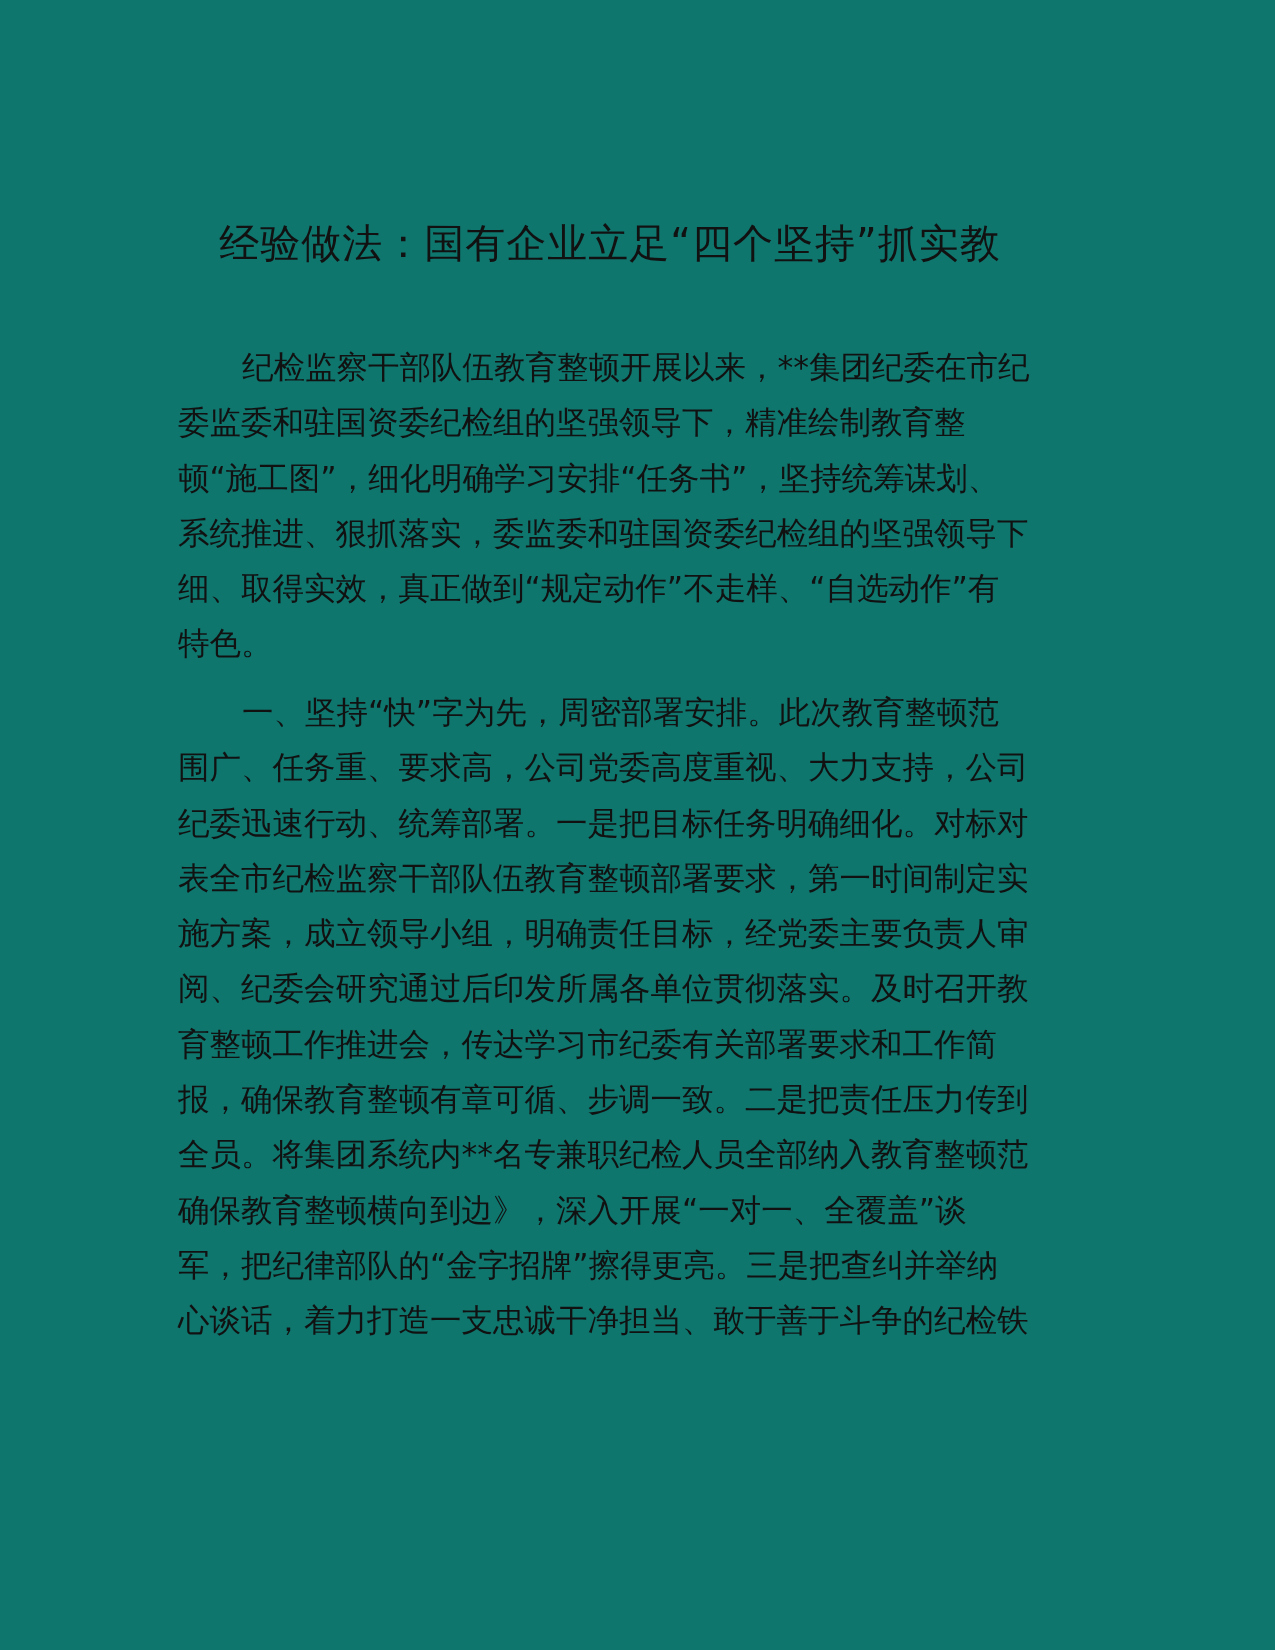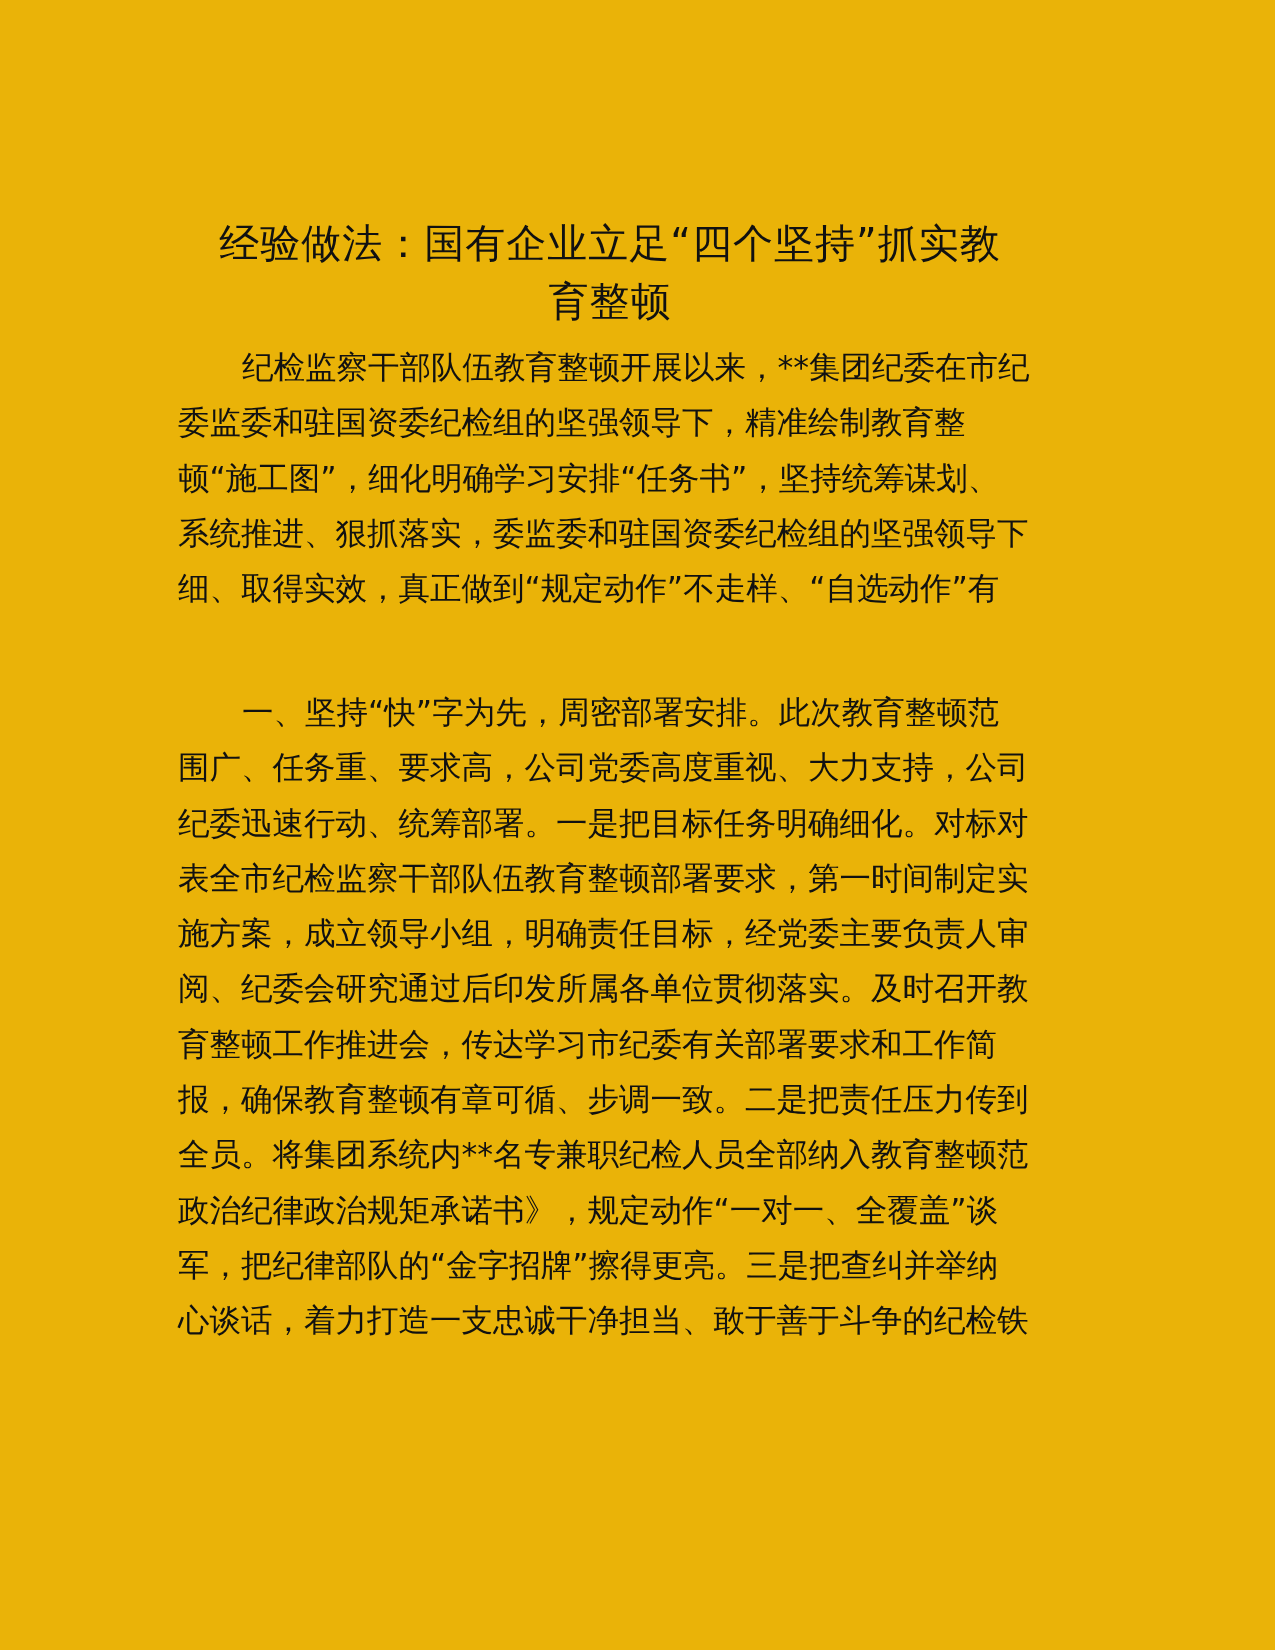--- a/index.html
+++ b/index.html
@@ -12,21 +12,21 @@
       height: 1650px;
       position: relative;
       overflow: hidden;
       font-family: "DejaVu Sans", "Liberation Sans", sans-serif;
       color: #111111;
     }
     .page {
       position: absolute;
       left: 0; top: 0;
       width: 1275px; height: 1650px;
-      background: #eab308;
+      background: #0f766e;
     }
     .title {
       position: absolute;
       left: 160px;
       width: 900px;
       top: 214px;
       text-align: center;
       font-size: 40px;
       line-height: 58px;
       letter-spacing: 1px;
@@ -51,39 +51,39 @@
     .p1 { top: 340px; }
     .p2 { top: 685px; }
   </style>
 </head>
 <body>
 
 <div class="page">
 
   <div class="title">
     <span class="tline">经验做法：国有企业立足“四个坚持”抓实教</span>
-    <span class="tline">育整顿</span>
   </div>
 
   <div class="body-text p1">
     <span class="line indent">纪检监察干部队伍教育整顿开展以来，**集团纪委在市纪</span>
     <span class="line">委监委和驻国资委纪检组的坚强领导下，精准绘制教育整</span>
     <span class="line">顿“施工图”，细化明确学习安排“任务书”，坚持统筹谋划、</span>
     <span class="line">系统推进、狠抓落实，委监委和驻国资委纪检组的坚强领导下</span>
     <span class="line">细、取得实效，真正做到“规定动作”不走样、“自选动作”有</span>
+    <span class="line">特色。</span>
   </div>
 
   <div class="body-text p2">
     <span class="line indent">一、坚持“快”字为先，周密部署安排。此次教育整顿范</span>
     <span class="line">围广、任务重、要求高，公司党委高度重视、大力支持，公司</span>
     <span class="line">纪委迅速行动、统筹部署。一是把目标任务明确细化。对标对</span>
     <span class="line">表全市纪检监察干部队伍教育整顿部署要求，第一时间制定实</span>
     <span class="line">施方案，成立领导小组，明确责任目标，经党委主要负责人审</span>
     <span class="line">阅、纪委会研究通过后印发所属各单位贯彻落实。及时召开教</span>
     <span class="line">育整顿工作推进会，传达学习市纪委有关部署要求和工作简</span>
     <span class="line">报，确保教育整顿有章可循、步调一致。二是把责任压力传到</span>
     <span class="line">全员。将集团系统内**名专兼职纪检人员全部纳入教育整顿范</span>
-    <span class="line">政治纪律政治规矩承诺书》，规定动作“一对一、全覆盖”谈</span>
+    <span class="line">确保教育整顿横向到边》，深入开展“一对一、全覆盖”谈</span>
     <span class="line">军，把纪律部队的“金字招牌”擦得更亮。三是把查纠并举纳</span>
     <span class="line">心谈话，着力打造一支忠诚干净担当、敢于善于斗争的纪检铁</span>
   </div>
 
 </div>
 
 </body></html>

